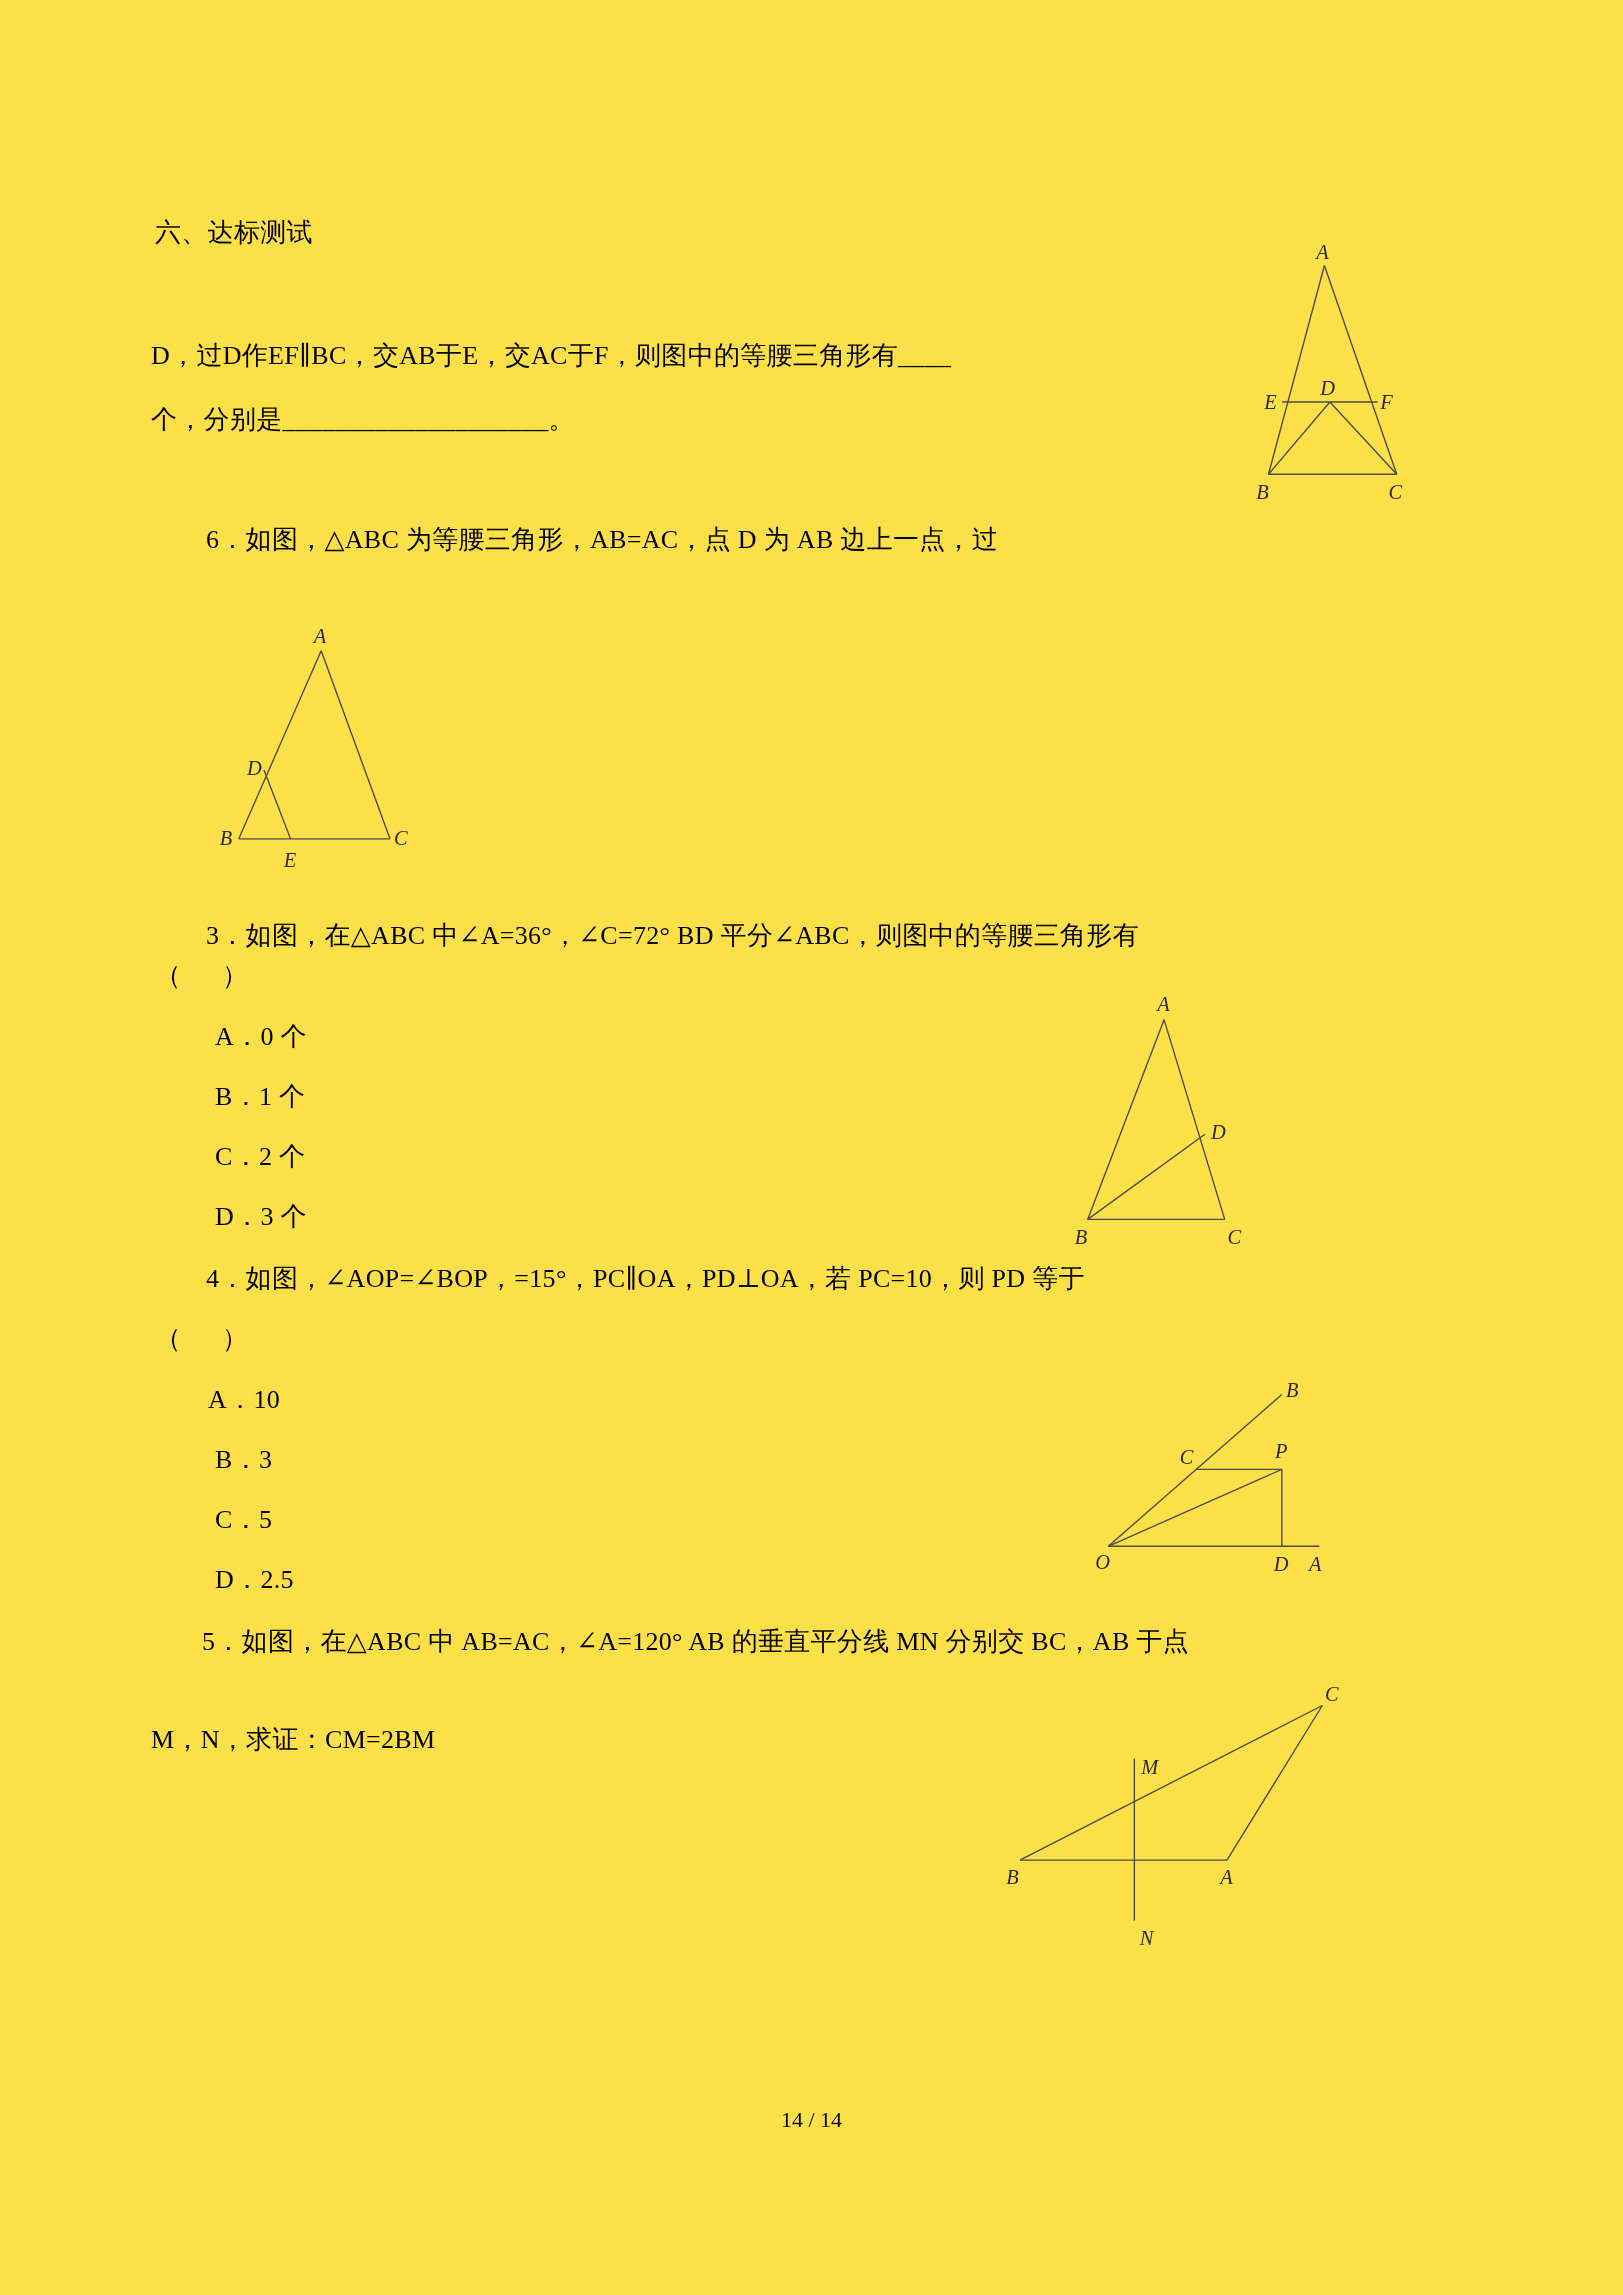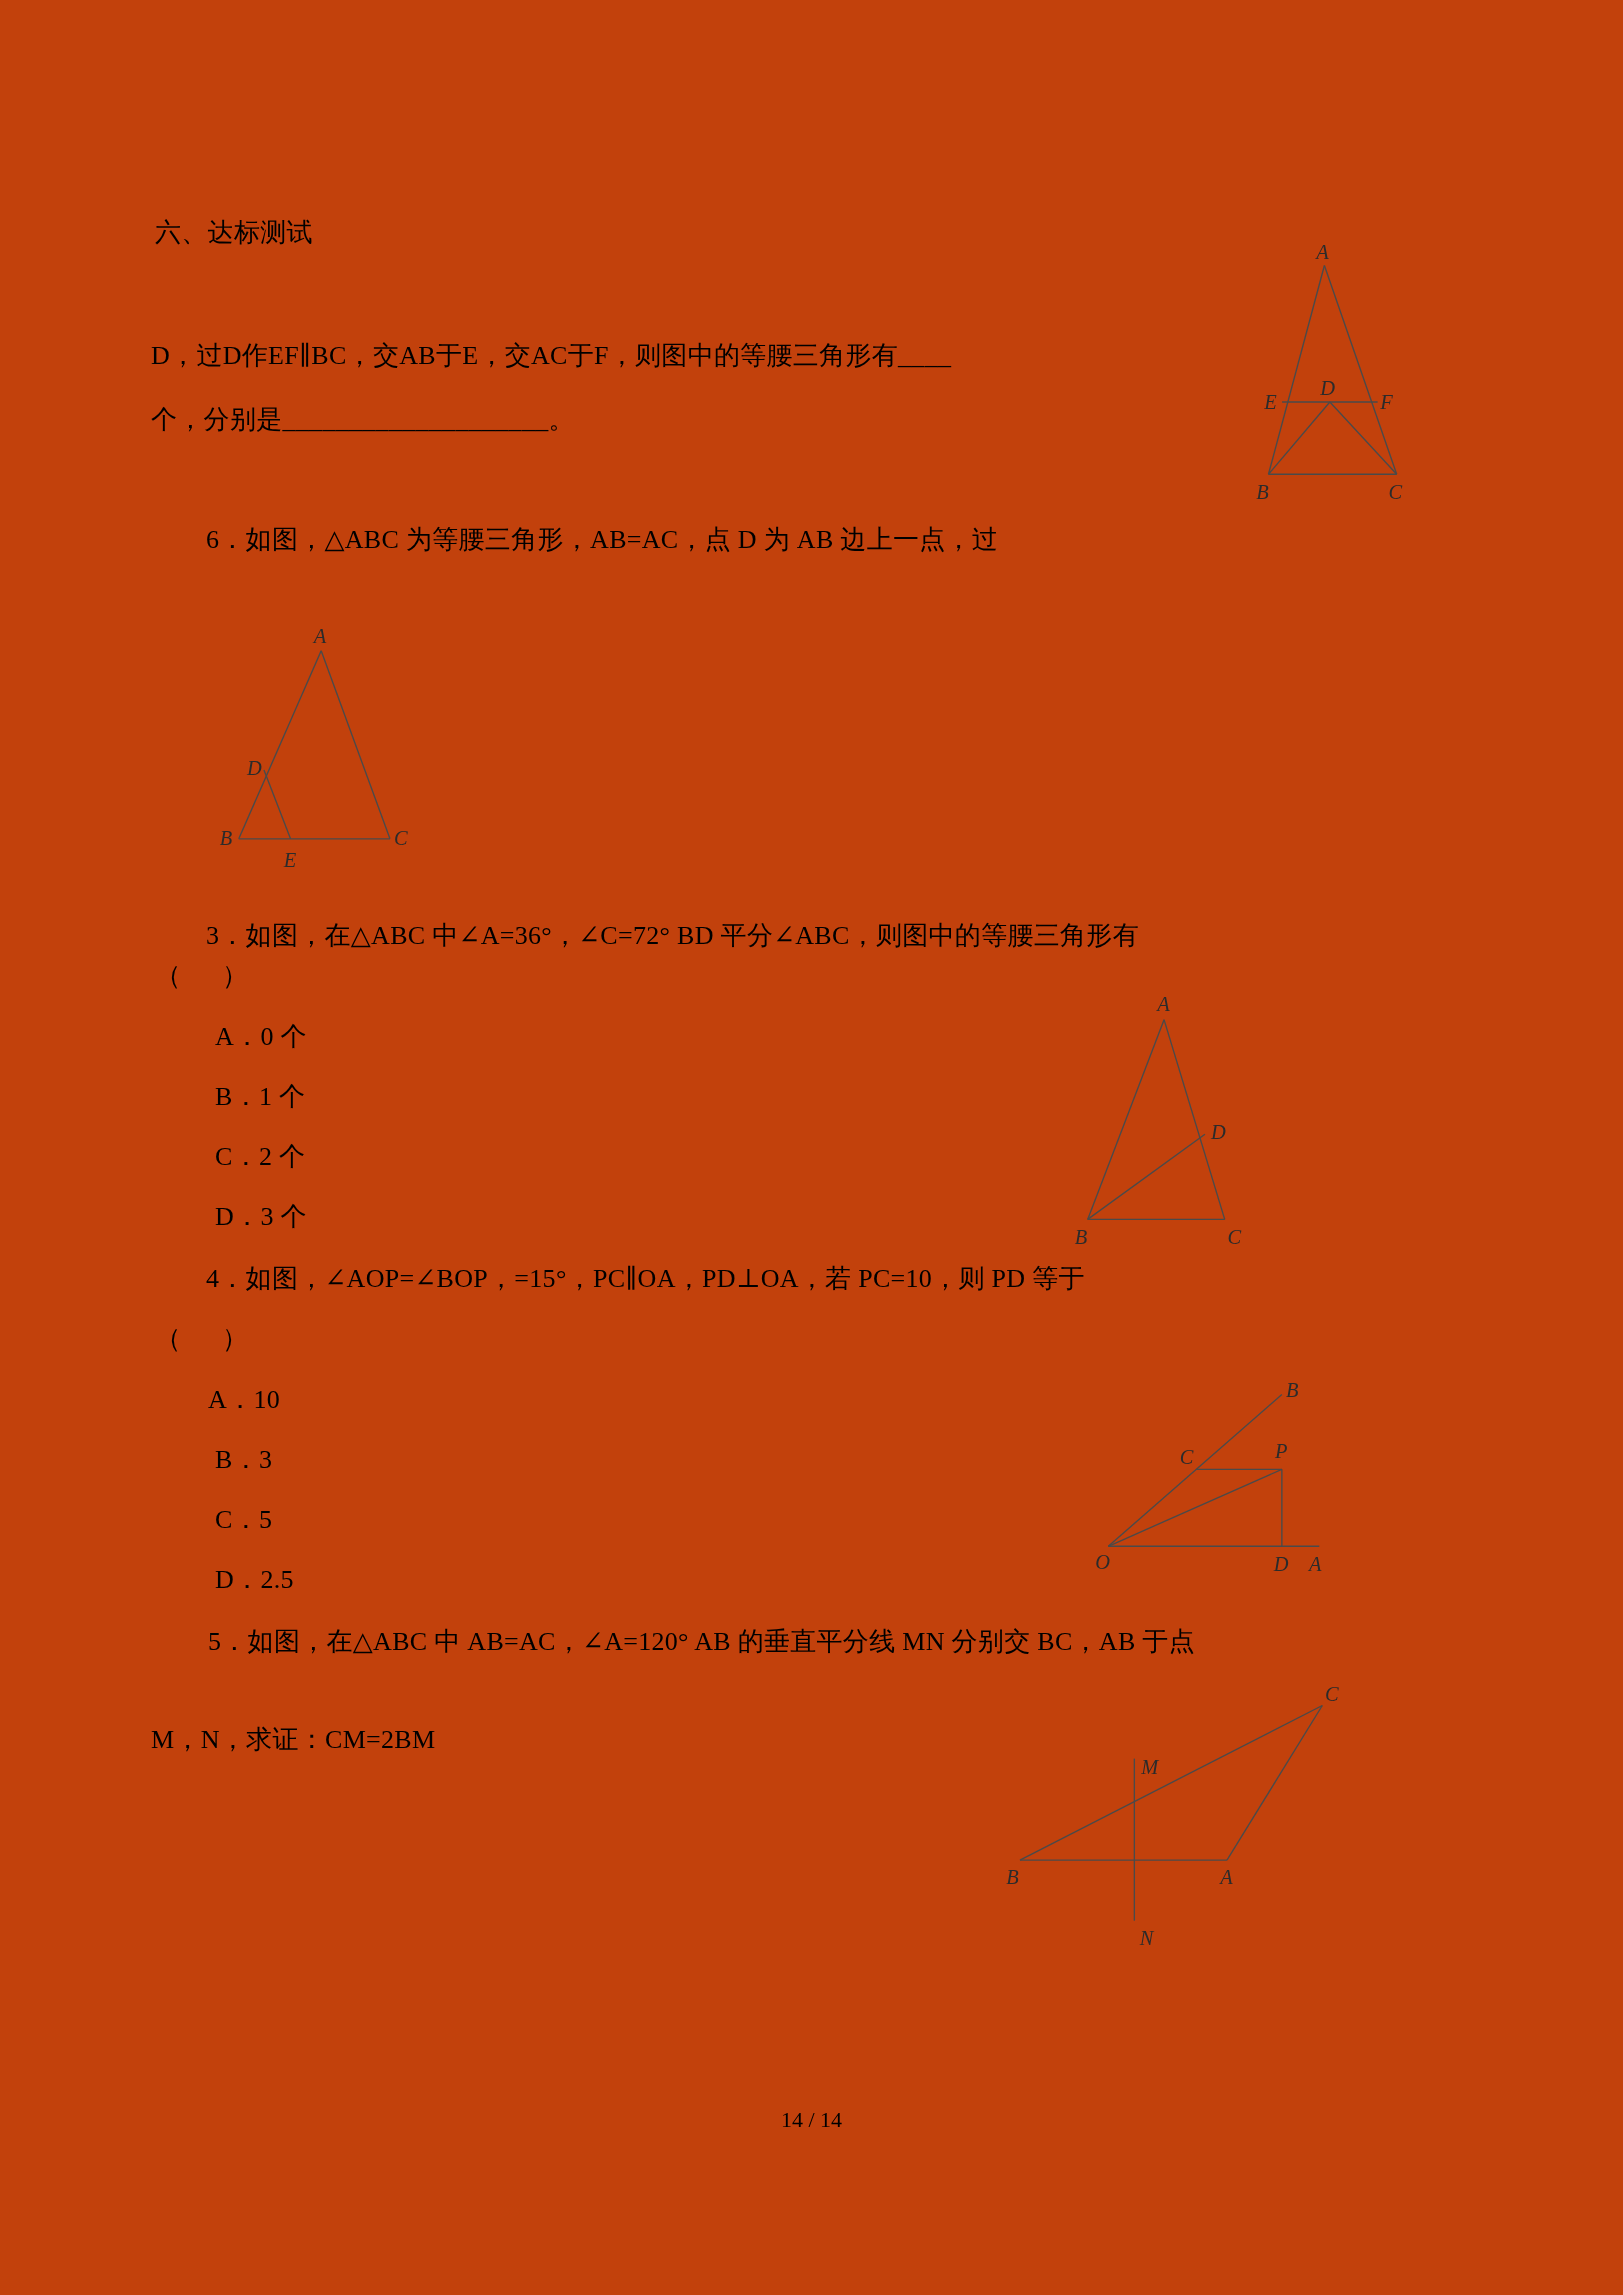--- a/index.html
+++ b/index.html
@@ -1,21 +1,21 @@
 <!DOCTYPE html>
 <html style="font-size:11px"><head>
 <meta charset="utf-8">
 <style>
   * { margin: 0; padding: 0; box-sizing: border-box; }
   html, body { background: #ffffff; }
   .page {
     position: relative;
     width: 1623px;
     height: 2295px;
-    background: #c2410c;
+    background: #fde047;
     font-family: "Liberation Serif", "DejaVu Serif", serif;
     color: #000000;
     overflow: hidden;
   }
   .t {
     position: absolute;
     font-size: 26px;
     line-height: 1.25;
     white-space: pre;
     letter-spacing: 0.3px;
@@ -108,21 +108,21 @@
     <line class="geo" x1="164" y1="146" x2="290" y2="146"></line>
     <line class="geo" x1="290" y1="146" x2="290" y2="259"></line>
     <text class="fig-label" x="296" y="40">B</text>
     <text class="fig-label" x="140" y="138">C</text>
     <text class="fig-label" x="280" y="130">P</text>
     <text class="fig-label" x="16" y="292">O</text>
     <text class="fig-label" x="278" y="296">D</text>
     <text class="fig-label" x="330" y="296">A</text>
   </svg>
 
-  <div class="t" style="left:208px; top:1626px;">5．如图，在△ABC 中 AB=AC，∠A=120° AB 的垂直平分线 MN 分别交 BC，AB 于点</div>
+  <div class="t" style="left:202px; top:1626px;">5．如图，在△ABC 中 AB=AC，∠A=120° AB 的垂直平分线 MN 分别交 BC，AB 于点</div>
   <div class="t" style="left:151px; top:1688px;margin-top:36px;">M，N，求证：CM=2BM</div>
 
   <svg class="fig" style="left:975px; top:1670px;" width="395" height="293" viewBox="0 0 580 430">
     <line class="geo" x1="66" y1="279" x2="370" y2="279"></line>
     <line class="geo" x1="370" y1="279" x2="510" y2="52"></line>
     <line class="geo" x1="66" y1="279" x2="510" y2="52"></line>
     <line class="geo" x1="234" y1="130" x2="234" y2="368"></line>
     <text class="fig-label" x="244" y="152">M</text>
     <text class="fig-label" x="46" y="314">B</text>
     <text class="fig-label" x="360" y="314">A</text>

